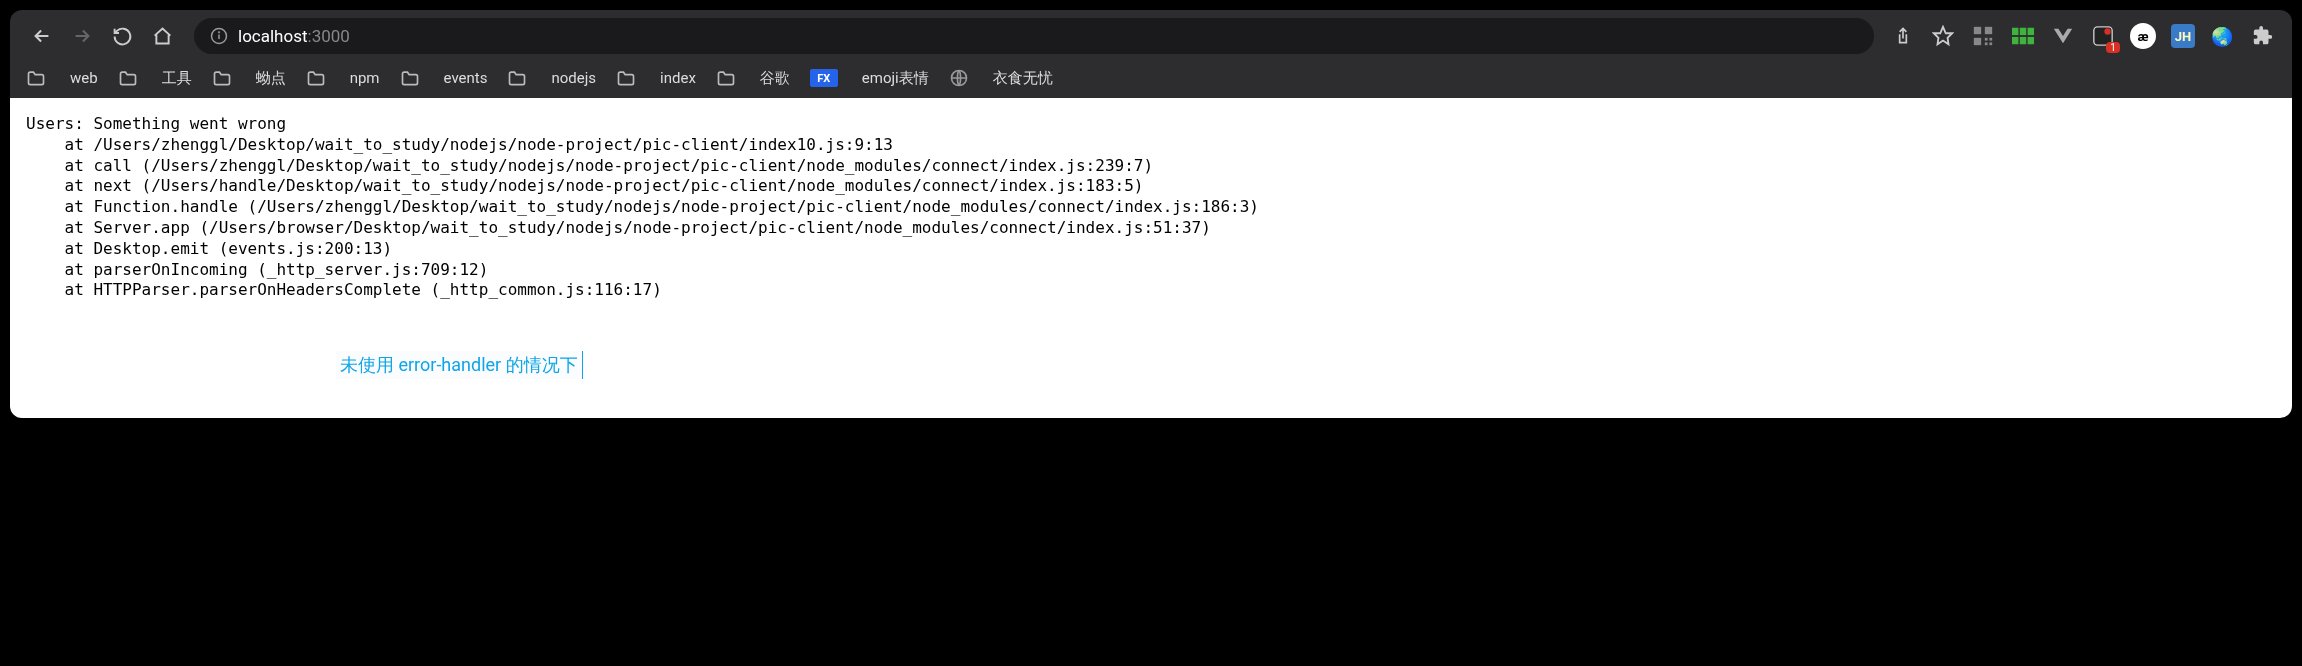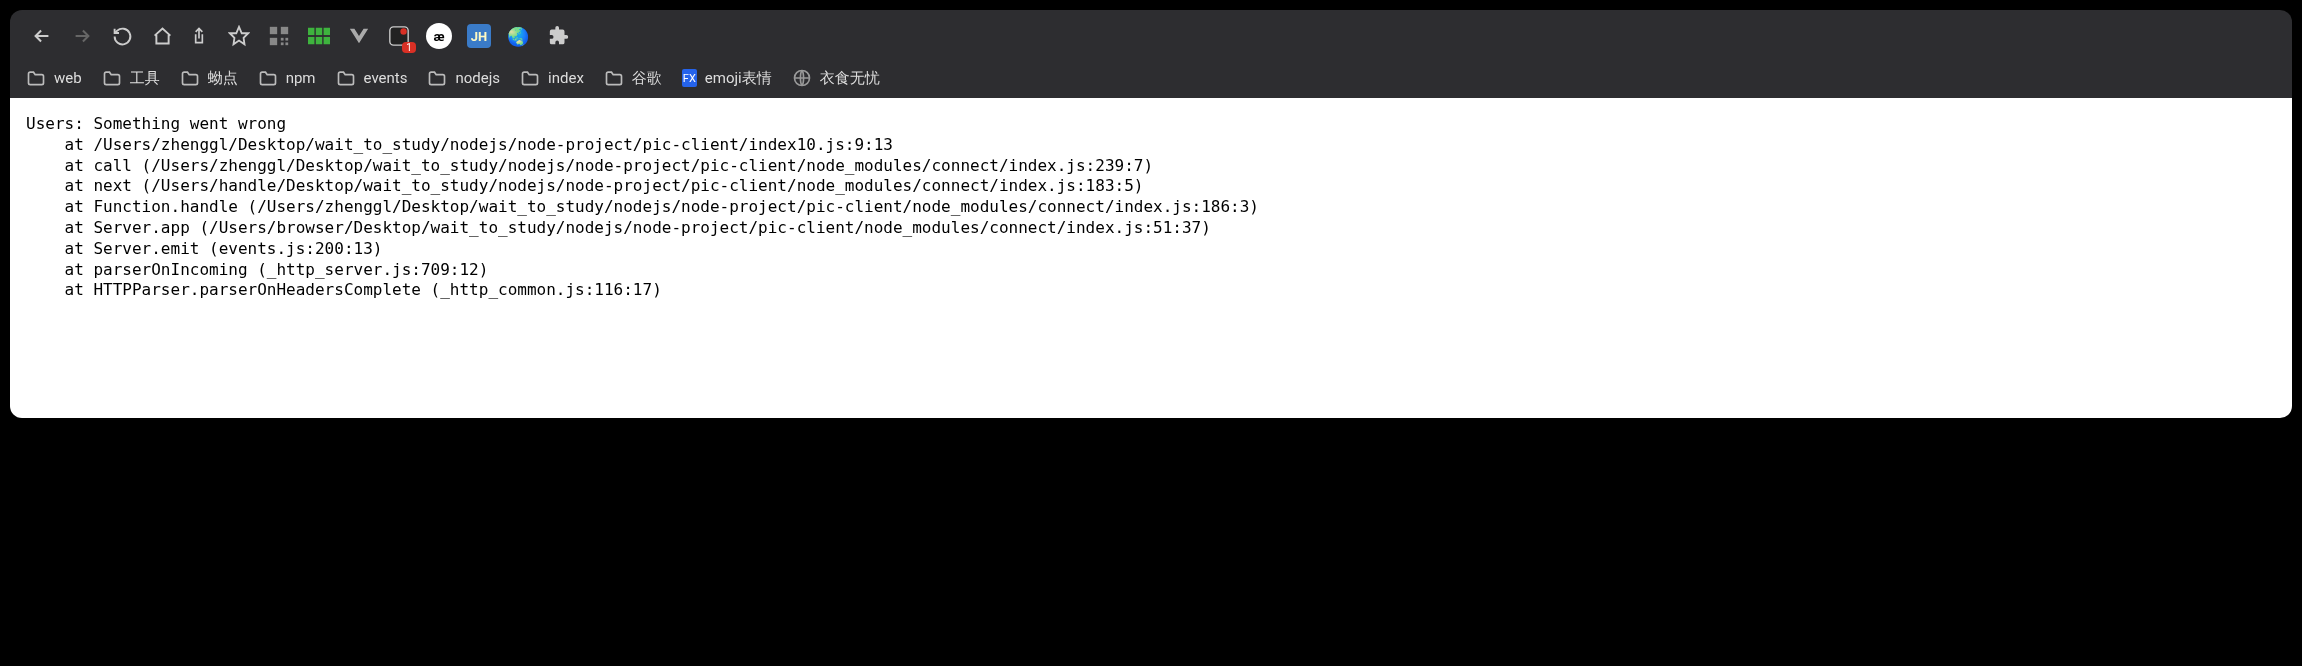--- a/index.html
+++ b/index.html
@@ -120,34 +120,34 @@
     }
     .bookmarks-bar {
       display: flex;
       align-items: center;
       padding: 6px 16px 10px 16px;
       gap: 20px;
     }
     .bookmark-item {
       display: flex;
       align-items: center;
-      gap: 8px;
+      gap: 24px;
       color: #ddd;
       font-size: 15px;
       cursor: pointer;
     }
     .folder-icon {
       color: #bbb;
     }
     .fx-icon {
       background: #2563eb;
       color: #fff;
       font-size: 11px;
-      font-weight: normal;
-      width: 15px;
+      font-weight: bold;
+      width: 28px;
       height: 18px;
       display: flex;
       align-items: center;
       justify-content: center;
       border-radius: 2px;
     }
     .globe-bookmark-icon {
       color: #999;
     }
     .content-area {
@@ -197,20 +197,33 @@
           <path d="M3 12a9 9 0 1 0 3-6.7L3 8"></path>
           <path d="M3 3v5h5"></path>
         </svg>
     </button>
     <button class="nav-button">
       <svg width="21" height="21" viewBox="0 0 24 24" fill="none" stroke="currentColor" stroke-width="2.2">
           <path d="M3 11l9-8 9 8M5 10v10h14V10"></path>
         </svg>
     </button>
 
+    <div class="address-bar">
+      <span class="site-info-icon">
+        <svg width="18" height="18" viewBox="0 0 24 24" fill="none" stroke="currentColor" stroke-width="2">
+            <circle cx="12" cy="12" r="10"></circle>
+            <line x1="12" y1="10" x2="12" y2="16"></line>
+            <circle cx="12" cy="7" r="0.5" fill="currentColor"></circle>
+          </svg>
+      </span>
+      <span class="url-text">
+        <span class="url-host">localhost</span>
+          <span class="url-port">:3000</span>
+      </span>
+    </div>
 
     <div class="toolbar-right">
       <span class="toolbar-icon">
         <svg width="20" height="20" viewBox="0 0 24 24" fill="none" stroke="currentColor" stroke-width="2">
             <path d="M8 10v10h8V10M12 3v12M8 7l4-4 4 4"></path>
           </svg>
       </span>
       <span class="toolbar-icon">
         <svg width="22" height="22" viewBox="0 0 24 24" fill="none" stroke="currentColor" stroke-width="2">
             <polygon points="12 2 15 9 22 9 17 14 18 21 12 17 6 21 7 14 2 9 9 9"></polygon>
@@ -329,17 +342,18 @@
   </div>
 </div>
 
 <div class="content-area">
   <pre class="error-output"><span>Users: Something went wrong</span>
 <span>    at /Users/zhenggl/Desktop/wait_to_study/nodejs/node-project/pic-client/index10.js:9:13</span>
 <span>    at call (/Users/zhenggl/Desktop/wait_to_study/nodejs/node-project/pic-client/node_modules/connect/index.js:239:7)</span>
 <span>    at next (/Users/handle/Desktop/wait_to_study/nodejs/node-project/pic-client/node_modules/connect/index.js:183:5)</span>
 <span>    at Function.handle (/Users/zhenggl/Desktop/wait_to_study/nodejs/node-project/pic-client/node_modules/connect/index.js:186:3)</span>
 <span>    at Server.app (/Users/browser/Desktop/wait_to_study/nodejs/node-project/pic-client/node_modules/connect/index.js:51:37)</span>
-<span>    at Server.emit (events.js:200:13)</span>
+<span>    at Desktop.emit (events.js:200:13)</span>
 <span>    at parserOnIncoming (_http_server.js:709:12)</span>
 <span>    at HTTPParser.parserOnHeadersComplete (_http_common.js:116:17)</span></pre>
 
+  <div class="annotation">未使用 error-handler 的情况下</div>
 </div>
 
 </body></html>

